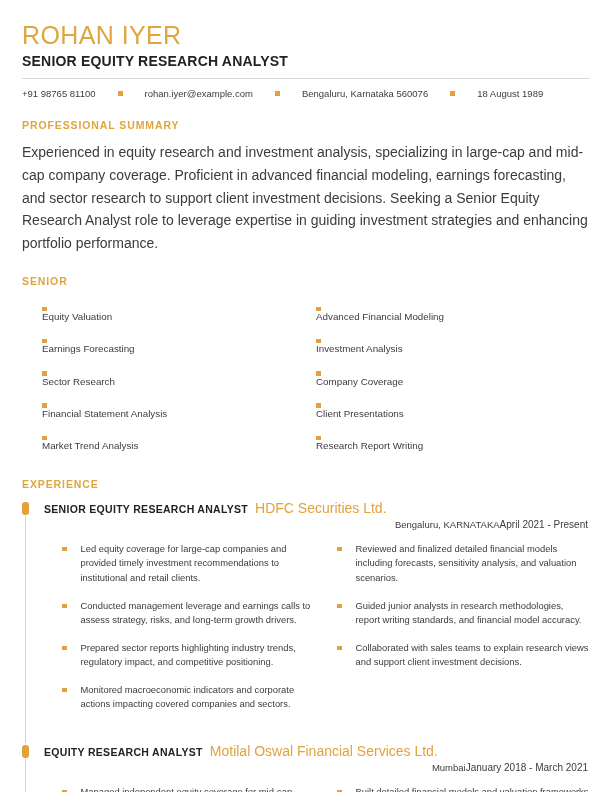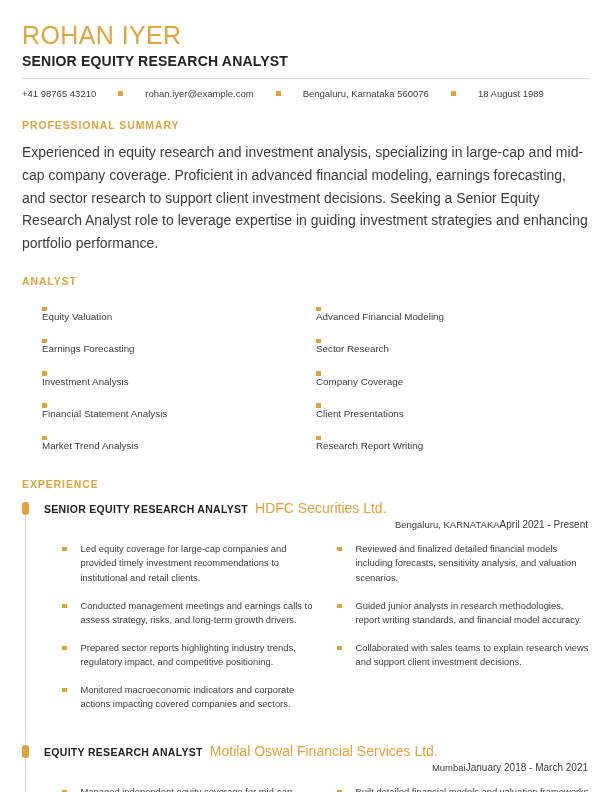--- a/index.html
+++ b/index.html
@@ -178,57 +178,57 @@
 </head>
 <body>
 
 <div class="page">
 
   <div>
     <div class="name">ROHAN IYER</div>
     <div class="headline">SENIOR EQUITY RESEARCH ANALYST</div>
     <div class="rule"></div>
     <div class="contact-row">
-      <span class="contact-item">+41 98765 43210</span>
+      <span class="contact-item">+91 98765 81100</span>
       <span class="contact-sep"></span>
       <span class="contact-item">rohan.iyer@example.com</span>
       <span class="contact-sep"></span>
       <span class="contact-item">Bengaluru, Karnataka 560076</span>
       <span class="contact-sep"></span>
       <span class="contact-item">18 August 1989</span>
     </div>
   </div>
 
   <div class="section">
     <div class="section-title">PROFESSIONAL SUMMARY</div>
     <div class="summary-text">Experienced in equity research and investment analysis, specializing in large-cap and mid-cap company coverage. Proficient in advanced financial modeling, earnings forecasting, and sector research to support client investment decisions. Seeking a Senior Equity Research Analyst role to leverage expertise in guiding investment strategies and enhancing portfolio performance.</div>
   </div>
 
   <div class="section">
-    <div class="section-title">ANALYST</div>
+    <div class="section-title">SENIOR</div>
     <div class="skills-grid">
       <div class="skill-item">
         <span class="sq-bullet"></span>
         <span>Equity Valuation</span>
       </div>
       <div class="skill-item">
         <span class="sq-bullet"></span>
         <span>Advanced Financial Modeling</span>
       </div>
       <div class="skill-item">
         <span class="sq-bullet"></span>
         <span>Earnings Forecasting</span>
       </div>
       <div class="skill-item">
         <span class="sq-bullet"></span>
+        <span>Investment Analysis</span>
+      </div>
+      <div class="skill-item">
+        <span class="sq-bullet"></span>
         <span>Sector Research</span>
-      </div>
-      <div class="skill-item">
-        <span class="sq-bullet"></span>
-        <span>Investment Analysis</span>
       </div>
       <div class="skill-item">
         <span class="sq-bullet"></span>
         <span>Company Coverage</span>
       </div>
       <div class="skill-item">
         <span class="sq-bullet"></span>
         <span>Financial Statement Analysis</span>
       </div>
       <div class="skill-item">
@@ -261,21 +261,21 @@
         <span class="job-dates">April 2021 - Present</span>
       </div>
       <div class="job-bullets">
         <div class="col">
           <div class="bullet">
             <span class="sq-bullet"></span>
             <span class="bullet-text">Led equity coverage for large-cap companies and provided timely investment recommendations to institutional and retail clients.</span>
           </div>
           <div class="bullet">
             <span class="sq-bullet"></span>
-            <span class="bullet-text">Conducted management meetings and earnings calls to assess strategy, risks, and long-term growth drivers.</span>
+            <span class="bullet-text">Conducted management leverage and earnings calls to assess strategy, risks, and long-term growth drivers.</span>
           </div>
           <div class="bullet">
             <span class="sq-bullet"></span>
             <span class="bullet-text">Prepared sector reports highlighting industry trends, regulatory impact, and competitive positioning.</span>
           </div>
           <div class="bullet">
             <span class="sq-bullet"></span>
             <span class="bullet-text">Monitored macroeconomic indicators and corporate actions impacting covered companies and sectors.</span>
           </div>
         </div>

